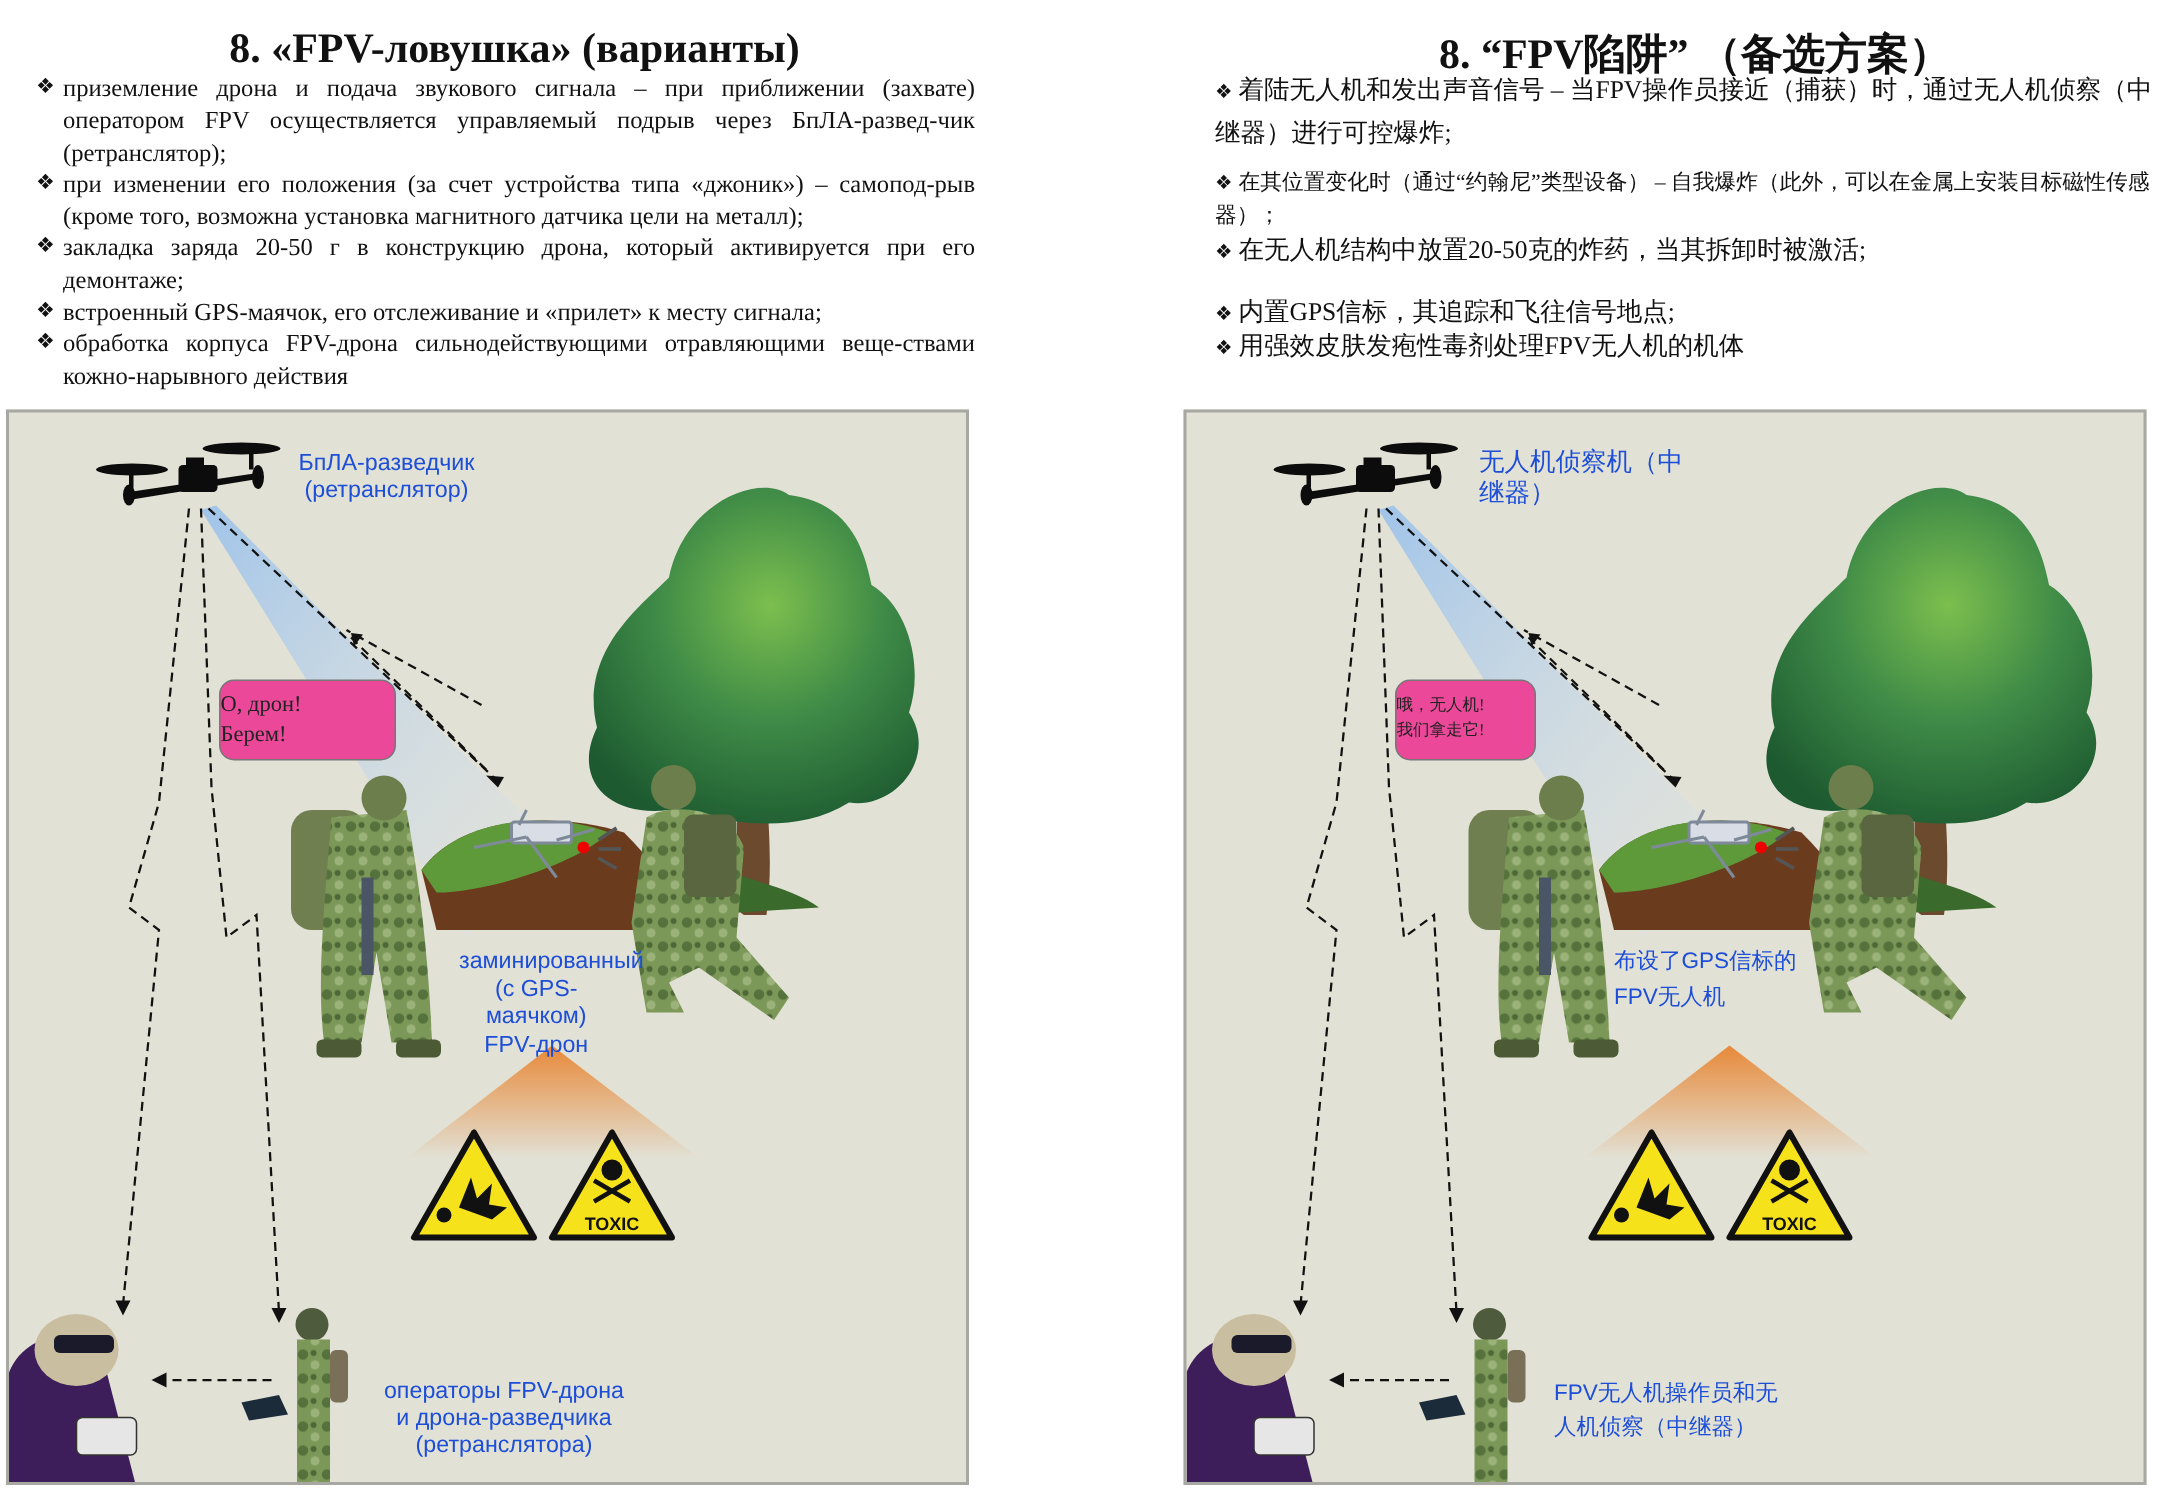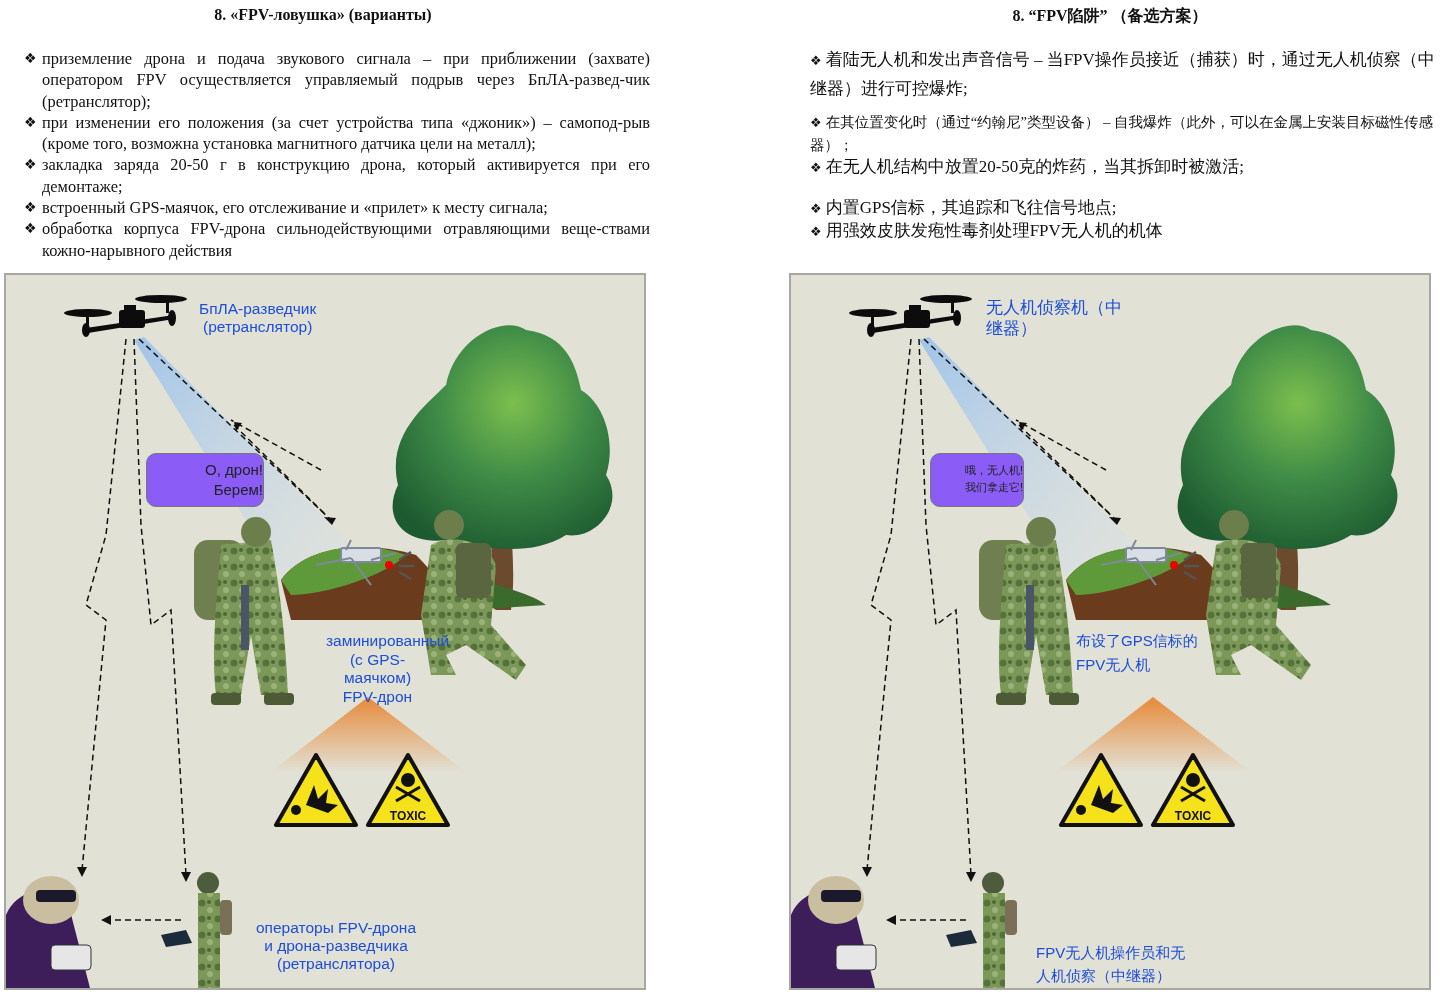--- a/index.html
+++ b/index.html
@@ -3,21 +3,21 @@
 <meta charset="utf-8">
 <style>
   * { box-sizing: border-box; margin: 0; padding: 0; }
   html, body { width: 1440px; height: 1000px; background: #ffffff; overflow: hidden; }
   body { position: relative; font-family: "Liberation Serif", "DejaVu Serif", serif; color: #111; }
 
   .half { position: absolute; top: 0; height: 1000px; }
   .half.left { left: 0; width: 660px; }
   .half.right { left: 780px; width: 660px; }
 
-  .title { position: absolute; top: 6px; font-weight: bold; font-size: 16px; text-align: center; white-space: nowrap; }
+  .title { position: absolute; top: 17px; font-weight: bold; font-size: 28px; text-align: center; white-space: nowrap; margin-left: 20px; }
   .left .title { left: 0; width: 646px; }
   .right .title { left: 0; width: 660px; font-weight: bold; }
 
   .bullets { position: absolute; list-style: none; }
   .left .bullets { left: 24px; top: 48px; width: 626px; font-size: 16.4px; line-height: 21.3px; }
   .bullets li { position: relative; padding-left: 18px; text-align: justify; }
   .bullets li .mark { position: absolute; left: 0; top: 0; font-size: 14px; }
   .right .bullets { left: 30px; width: 640px; }
   .right .bullets li { padding-left: 0; text-indent: 0; text-align: left; }
   .right .b0 { top: 46px; font-size: 17px; line-height: 28px; }
@@ -27,21 +27,21 @@
   .right .li-inline .mark { position: static; font-size: 13px; margin-right: 4px; }
 
   .panel { position: absolute; top: 273px; height: 717px; background: #e2e1d5; border: 2px solid #a8a8a3; overflow: hidden; }
   .left .panel { left: 4px; width: 642px; }
   .right .panel { left: 9px; width: 642px; }
 
   .panel svg.scene { position: absolute; left: 0; top: 0; width: 642px; height: 717px; }
 
   .label { position: absolute; font-family: "Liberation Sans", "DejaVu Sans", sans-serif; font-size: 15.5px; line-height: 18px; color: #1d4ed8; }
   .label.center { text-align: center; }
-  .bubble { position: absolute; background: #8b5cf6; border: 1.5px solid #777; border-radius: 10px; font-family: Liberation Sans, sans-serif; text-align: right; color: #222; }
+  .bubble { position: absolute; background: #ec4899; border: 1.5px solid #777; border-radius: 10px; font-family: Liberation Serif, serif; text-align: left; color: #222; }
 </style>
 </head>
 <body>
 
 <div class="half left">
   <div class="title">8. «FPV-ловушка» (варианты)</div>
 
   <ul class="bullets">
     <li><span class="mark">❖</span><span>приземление дрона и подача звукового сигнала – при приближении (захвате) оператором FPV осуществляется управляемый подрыв через БпЛА-развед-чик (ретранслятор);</span></li>
     <li><span class="mark">❖</span><span>при изменении его положения (за счет устройства типа «джоник») – самопод-рыв (кроме того, возможна установка магнитного датчика цели на металл);</span></li>
@@ -179,21 +179,21 @@
     <div class="label" style="left:193px; top:25px;">
       <div>БпЛА-разведчик</div>
       <div style="padding-left:4px;">(ретранслятор)</div>
     </div>
 
     <div class="bubble" style="left:140px; top:178px; width:118px; height:54px; font-size:15px; line-height:20px; padding-top:6px;">
       <div>О, дрон!</div>
       <div>Берем!</div>
     </div>
 
-    <div class="label center" style="left:288px; top:357px; width:135px; line-height:18.5px;padding-left:32px;">
+    <div class="label center" style="left:268px; top:357px; width:135px; line-height:18.5px;padding-left:32px;">
       <div>заминированный</div>
       <div>(с GPS-маячком)</div>
       <div>FPV-дрон</div>
     </div>
 
     <div class="label center" style="left:240px; top:644px; width:180px;">
       <div>операторы FPV-дрона</div>
       <div>и дрона-разведчика</div>
       <div>(ретранслятора)</div>
     </div>
@@ -351,18 +351,18 @@
     <div class="bubble" style="left:139px; top:178px; width:94px; height:54px; font-size:11px; line-height:17px; padding-top:8px;">
       <div>哦，无人机!</div>
       <div>我们拿走它!</div>
     </div>
 
     <div class="label" style="left:285px; top:354px; font-size:15px; line-height:24px;">
       <div>布设了GPS信标的</div>
       <div>FPV无人机</div>
     </div>
 
-    <div class="label" style="left:245px; top:642px; font-size:15px; line-height:23px;margin-top:24px;">
+    <div class="label" style="left:245px; top:642px; font-size:15px; line-height:23px;">
       <div>FPV无人机操作员和无</div>
       <div>人机侦察（中继器）</div>
     </div>
   </div>
 </div>
 
 </body></html>

